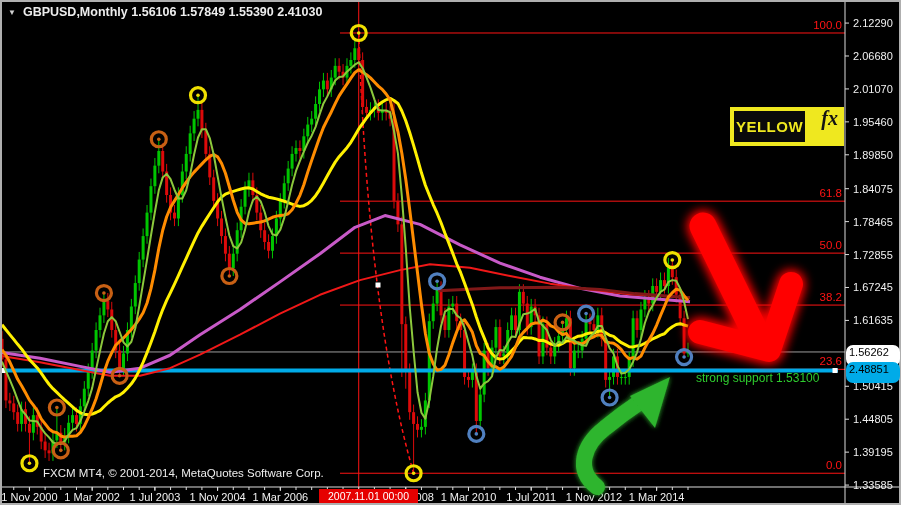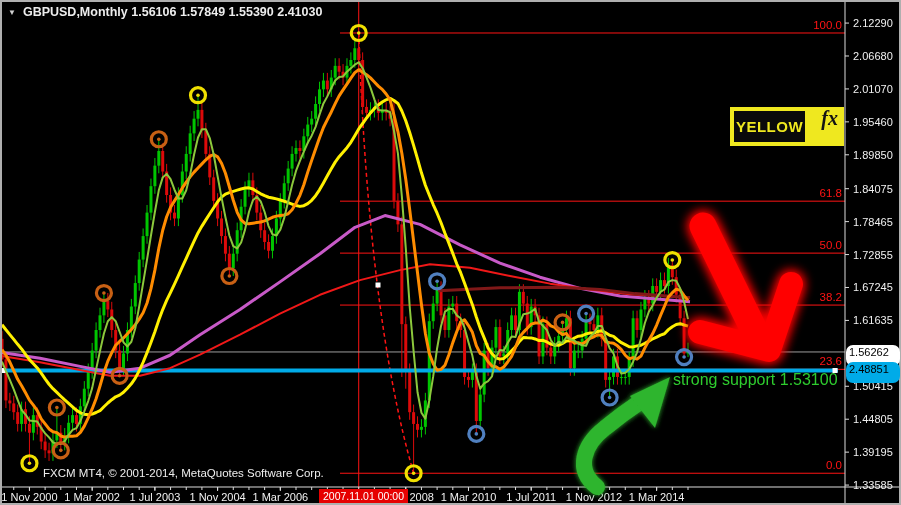--- a/index.html
+++ b/index.html
@@ -4,25 +4,25 @@
 <style>
   html,body{margin:0;padding:0;background:#000;}
   .win{position:relative;width:901px;height:505px;background:#000;overflow:hidden;
        font-family:"Liberation Sans",sans-serif;}
   .win svg{position:absolute;left:0;top:0;}
   .overlay{position:absolute;white-space:nowrap;}
   .title{left:8px;top:5px;display:flex;align-items:center;gap:7px;color:#EDEDED;
          font-size:12.5px;font-weight:700;text-shadow:1px 1px 1px #000;}
   .tri{font-size:8px;color:#D0D0D0;}
   .copy{left:23px;top:467px;font-size:11.5px;color:#EDEDED;text-shadow:1px 1px 1px #000;padding-left:20px;}
-  .note{left:673px;top:371px;font-size:16px;color:#2ECC2E;}
+  .note{left:696px;top:371px;font-size:12px;color:#2ECC2E;}
   .ptag{left:846px;width:51px;height:21px;font-size:11px;line-height:15px;color:#000;padding-left:3px;border-radius:7px;}
   .ptag.white{top:345px;background:#FFFFFF;}
   .ptag.cyan{top:362px;background:#00ABE8;}
-  .ttag{left:319px;top:489px;width:89px;height:14px;background:#E60000;color:#FFF;
+  .ttag{left:319px;top:489px;width:99px;height:14px;background:#E60000;color:#FFF;
         font-size:10.5px;line-height:14px;text-align:center;}
   .logo{left:730px;top:84px;width:114px;height:39px;background:#EFE81F;margin-top:23px;}
   .logo-box{position:absolute;left:4px;top:4px;width:71px;height:31px;background:#0A0A0A;
             color:#EFE81F;font-size:15px;font-weight:700;line-height:31px;text-align:center;
             letter-spacing:.5px;}
   .logo-fx{position:absolute;right:6px;top:0px;font-family:"Liberation Serif",serif;
            font-style:italic;font-weight:700;font-size:20px;color:#141414;}
 </style>
 </head>
 <body>

